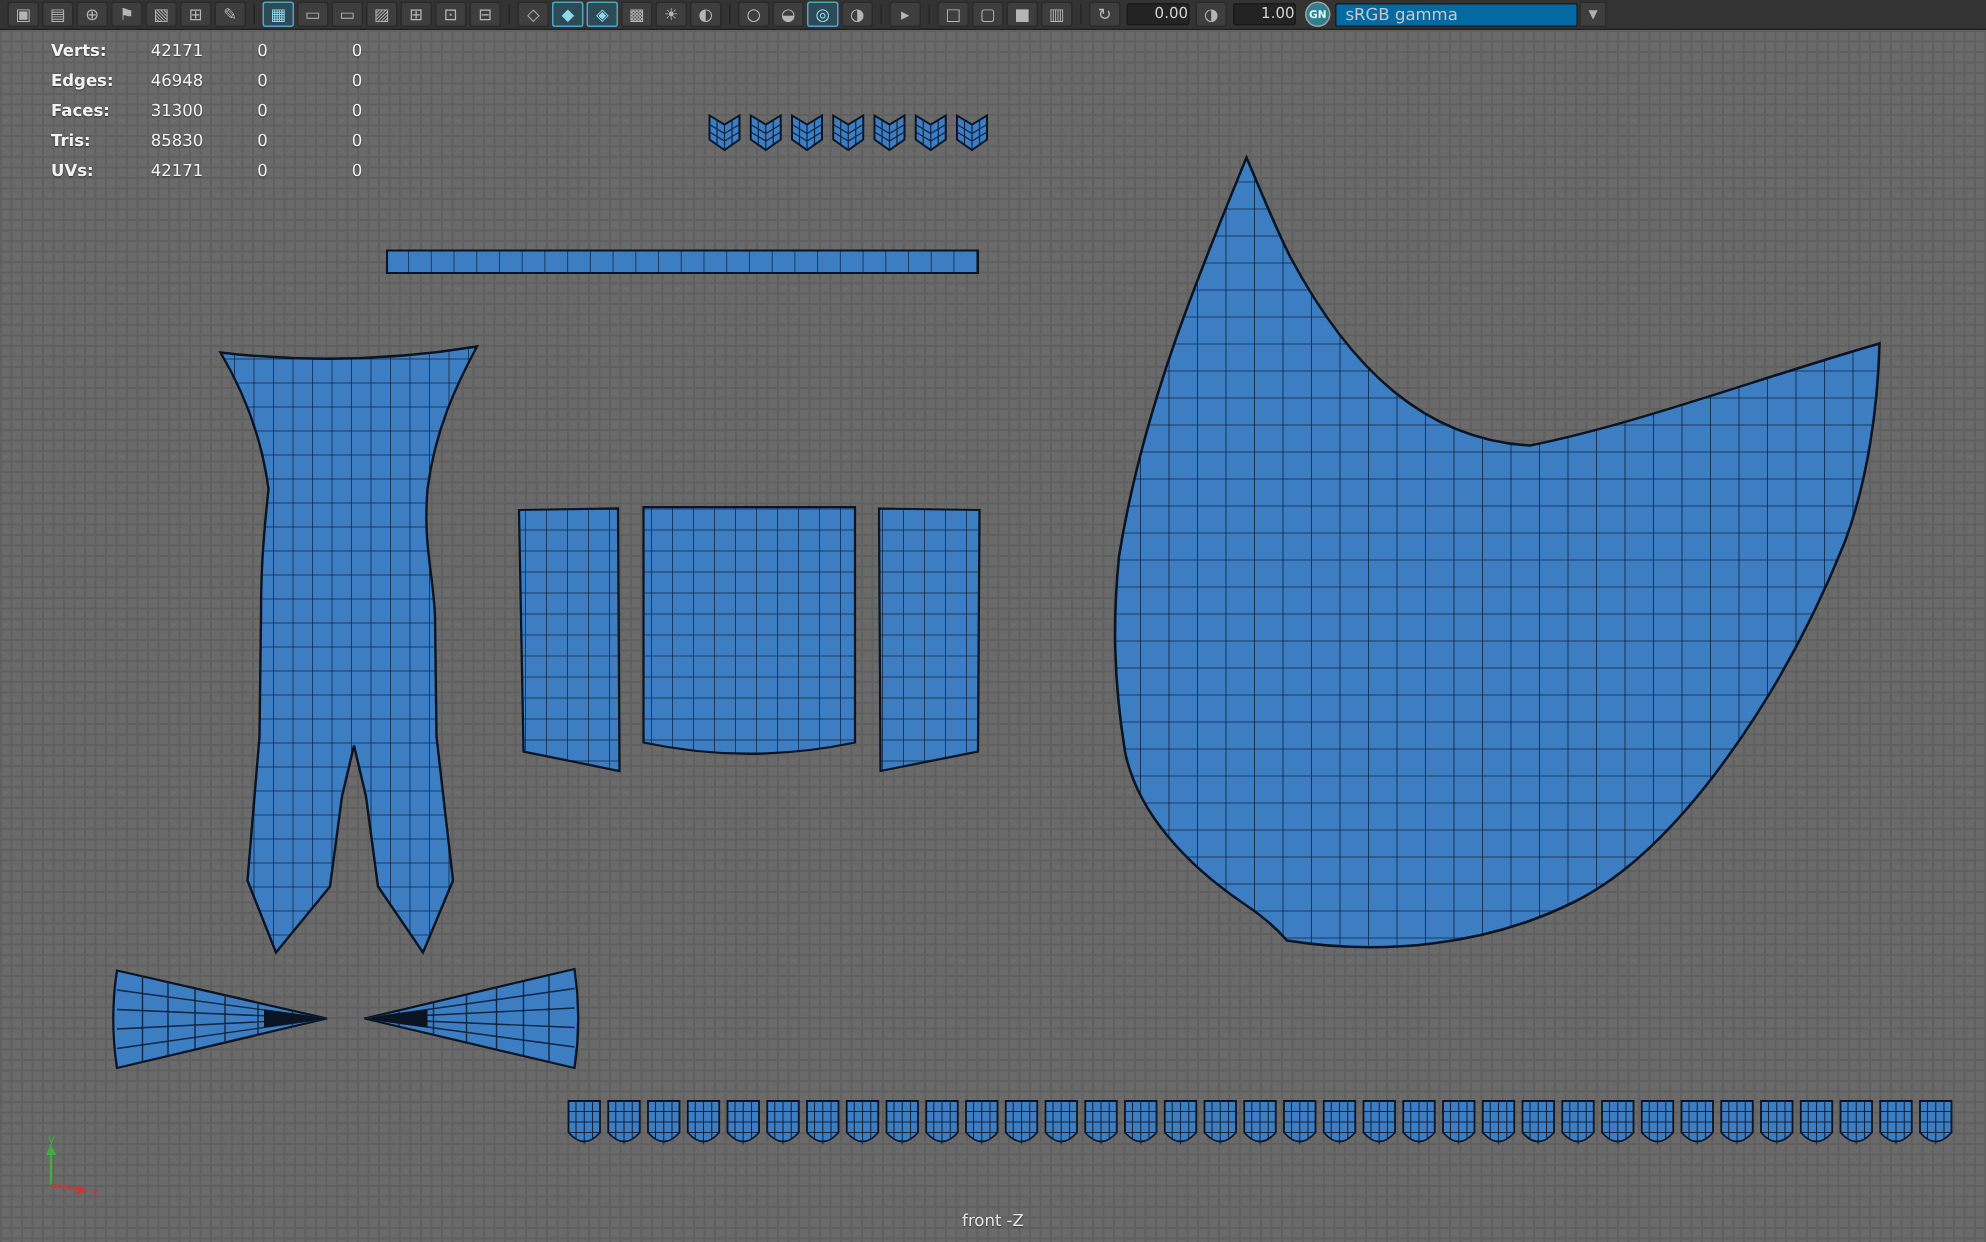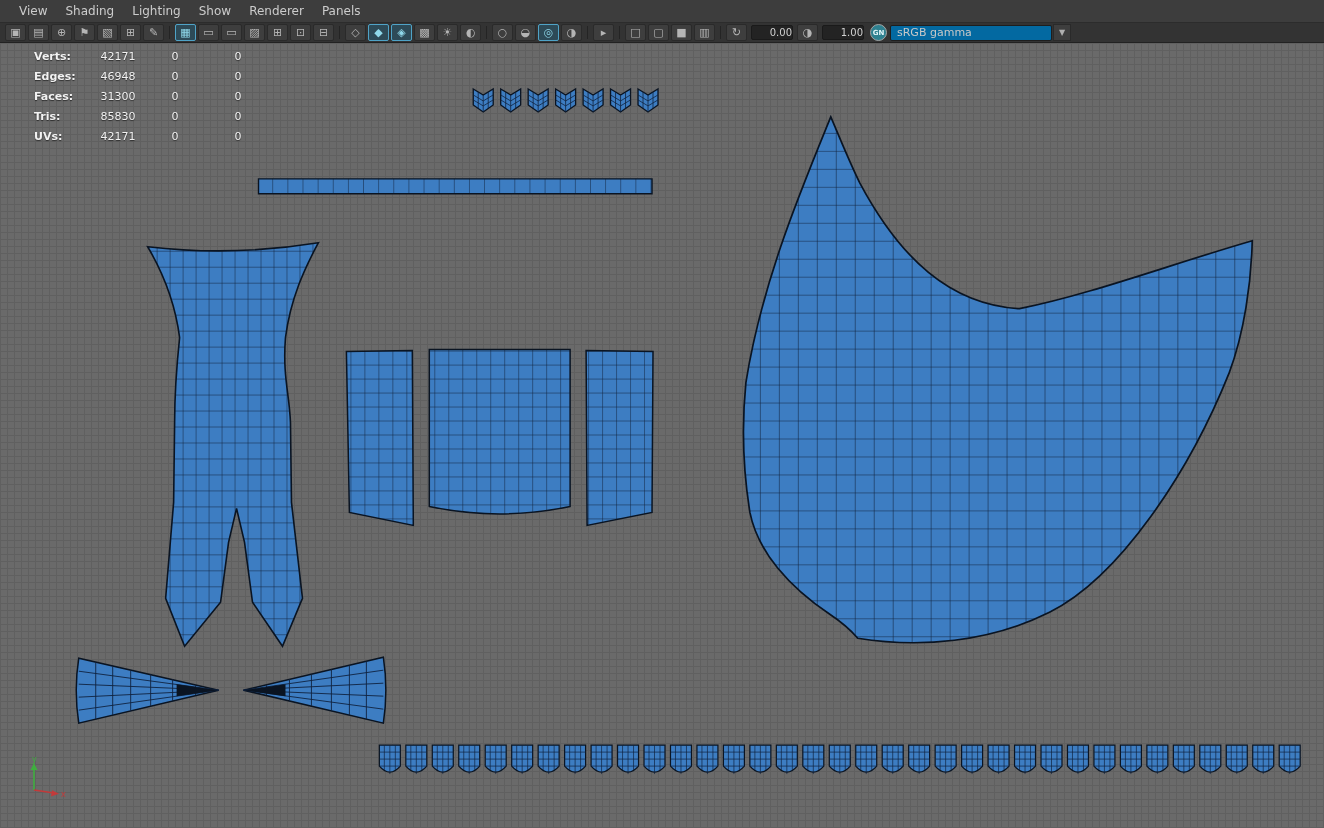--- a/index.html
+++ b/index.html
@@ -74,28 +74,20 @@
     position:absolute;bottom:8px;left:0;right:0;text-align:center;
     font-size:11px;color:#e6e6e6;text-shadow:0 1px 1px rgba(0,0,0,.5);
   }
   .axis-gizmo{position:absolute;left:22px;bottom:30px;width:48px;height:44px;}
 </style>
 </head>
 <body>
 
 <div class="app">
 
-  <div class="menubar">
-      <span class="menu-item">View</span>
-      <span class="menu-item">Shading</span>
-      <span class="menu-item">Lighting</span>
-      <span class="menu-item">Show</span>
-      <span class="menu-item">Renderer</span>
-      <span class="menu-item">Panels</span>
-    </div>
 
   <div class="toolbar">
     <div id="tb-groups">
         <span class="tb-icon">▣</span>
         <span class="tb-icon">▤</span>
         <span class="tb-icon">⊕</span>
         <span class="tb-icon">⚑</span>
         <span class="tb-icon">▧</span>
         <span class="tb-icon">⊞</span>
         <span class="tb-icon">✎</span>
@@ -274,20 +266,21 @@
         <span class="lab">Tris:</span>
         <span class="num">85830</span>
         <span class="num">0</span>
         <span class="num">0</span>
         <span class="lab">UVs:</span>
         <span class="num">42171</span>
         <span class="num">0</span>
         <span class="num">0</span>
       </div>
 
+    <div class="cam-label">front -Z</div>
 
     <svg class="axis-gizmo" viewBox="0 0 48 44" xmlns="http://www.w3.org/2000/svg">
       <g>
         <line x1="12" y1="36" x2="12" y2="14" stroke="#3fae3f" stroke-width="1.6"></line>
         <path d="M12,9 L8.5,16 L15.5,16 Z" fill="#3fae3f"></path>
         <text x="10" y="8" font-size="8" fill="#3fae3f">y</text>
       </g>
       <g>
         <line x1="12" y1="36" x2="32" y2="39" stroke="#c23a3a" stroke-width="1.6"></line>
         <path d="M37,39.7 L30,36.3 L29,42.5 Z" fill="#c23a3a"></path>

